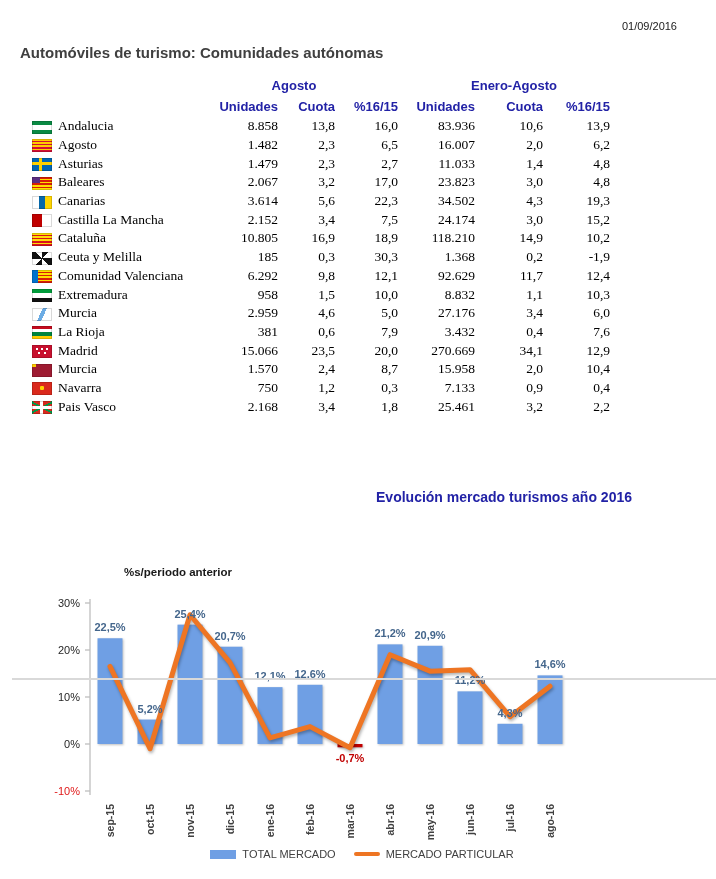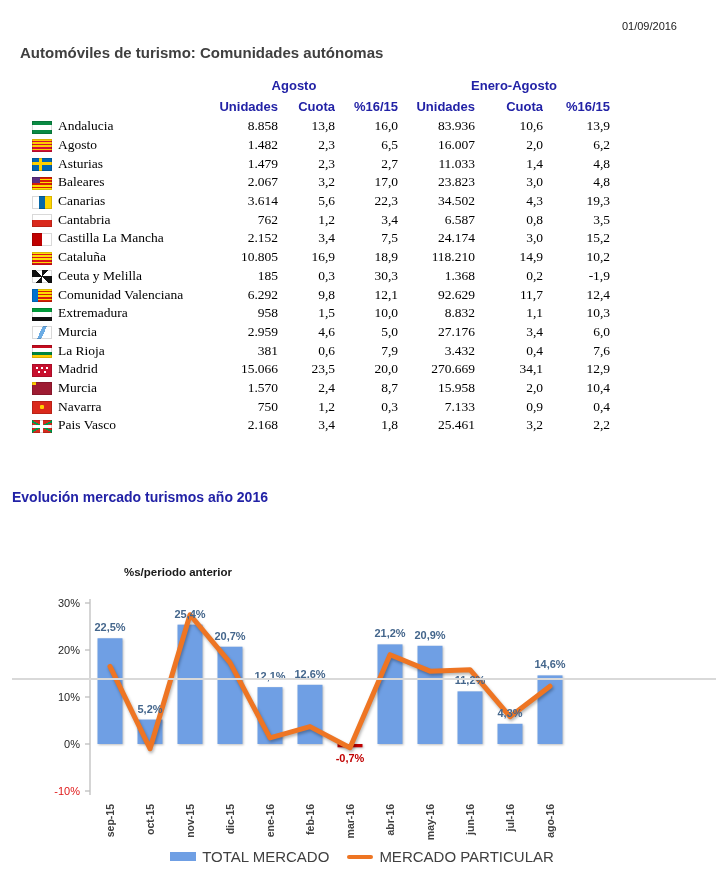--- a/index.html
+++ b/index.html
@@ -38,29 +38,29 @@
   .flag-valenciana{background:linear-gradient(to right,#0072ce 0 6px,transparent 6px) top left/20px 13px no-repeat,repeating-linear-gradient(to bottom,#ffdd00 0 1.6px,#d81e05 1.6px 3.2px);}
   .flag-extremadura{background:linear-gradient(to bottom,#009b3a 0 33%,#fff 33% 67%,#111 67%);}
   .flag-galicia{background:linear-gradient(115deg,#fff 0 42%,#6cace4 42% 58%,#fff 58%);}
   .flag-la-rioja{background:linear-gradient(to bottom,#c60b1e 0 25%,#fff 25% 50%,#00843d 50% 75%,#ffcc00 75%);}
   .flag-madrid{background:radial-gradient(circle at 5px 4px,#fff 1px,transparent 1.4px),radial-gradient(circle at 10px 4px,#fff 1px,transparent 1.4px),radial-gradient(circle at 15px 4px,#fff 1px,transparent 1.4px),radial-gradient(circle at 7px 8px,#fff 1px,transparent 1.4px),radial-gradient(circle at 13px 8px,#fff 1px,transparent 1.4px),#c8102e;}
   .flag-murcia{background:linear-gradient(to right,#ffcc00 0 4px,transparent 4px) top left/20px 3px no-repeat,#9e1b32;}
   .flag-navarra{background:radial-gradient(circle at 10px 6px,#ffd100 2px,transparent 2.4px),#da291c;}
   .flag-pais-vasco{background:linear-gradient(to bottom,transparent 0 5px,#fff 5px 8px,transparent 8px),linear-gradient(to right,transparent 0 8.5px,#fff 8.5px 11.5px,transparent 11.5px),linear-gradient(27deg,transparent 0 45%,#009b48 45% 55%,transparent 55%),linear-gradient(-27deg,transparent 0 45%,#009b48 45% 55%,transparent 55%),#d52b1e;}
 
   
-  .chart-title{position:absolute;top:489px;left:0;width:620px;text-align:left;font-size:14px;font-weight:bold;color:#2222a6;}
+  .chart-title{position:absolute;top:489px;left:0;width:620px;text-align:right;font-size:14px;font-weight:bold;color:#2222a6;}
   .chart-sub{position:absolute;top:566px;left:112px;font-size:11.5px;font-weight:bold;color:#1a1a1a;}
   .chart-svg{position:absolute;top:592px;left:20px;}
   .ylab{font-size:11px;fill:#262626;font-family:"Liberation Sans",sans-serif;}
   .ylab-neg{fill:#e01919;}
   .xlab{font-size:10.5px;font-weight:600;fill:#404040;font-family:"Liberation Sans",sans-serif;}
   .bar-label{font-size:11px;font-weight:bold;fill:#44668c;font-family:"Liberation Sans",sans-serif;}
   .bar-label-neg{fill:#c00000;}
-  .legend{position:absolute;top:848px;left:20px;width:660px;display:flex;justify-content:center;align-items:center;gap:6px;font-size:15px;color:#404040;}
+  .legend{position:absolute;top:848px;left:20px;width:660px;display:flex;justify-content:center;align-items:center;gap:6px;font-size:11px;color:#404040;}
   .legend-swatch-bar{display:inline-block;width:26px;height:9px;background:#6f9fe4;}
   .legend-swatch-line{display:inline-block;width:26px;height:4px;background:#ee7523;border-radius:2px;margin-left:12px;}
 </style>
 </head>
 <body>
 
 <div class="page">
   <div class="date">01/09/2016</div>
   <div class="doc-title">Automóviles de turismo: Comunidades autónomas</div>
 
@@ -134,30 +134,20 @@
         </tr>
         <tr>
           <td class="flag-cell"><span class="flag flag-canarias"></span></td>
           <td class="name-cell">Canarias</td>
           <td class="num-cell">3.614</td>
           <td class="num-cell">5,6</td>
           <td class="num-cell">22,3</td>
           <td class="num-cell">34.502</td>
           <td class="num-cell">4,3</td>
           <td class="num-cell">19,3</td>
-        </tr>
-        <tr>
-          <td class="flag-cell"><span class="flag flag-cantabria"></span></td>
-          <td class="name-cell">Cantabria</td>
-          <td class="num-cell">762</td>
-          <td class="num-cell">1,2</td>
-          <td class="num-cell">3,4</td>
-          <td class="num-cell">6.587</td>
-          <td class="num-cell">0,8</td>
-          <td class="num-cell">3,5</td>
         </tr>
         <tr>
           <td class="flag-cell"><span class="flag flag-castilla-la-mancha"></span></td>
           <td class="name-cell">Castilla La Mancha</td>
           <td class="num-cell">2.152</td>
           <td class="num-cell">3,4</td>
           <td class="num-cell">7,5</td>
           <td class="num-cell">24.174</td>
           <td class="num-cell">3,0</td>
           <td class="num-cell">15,2</td>

